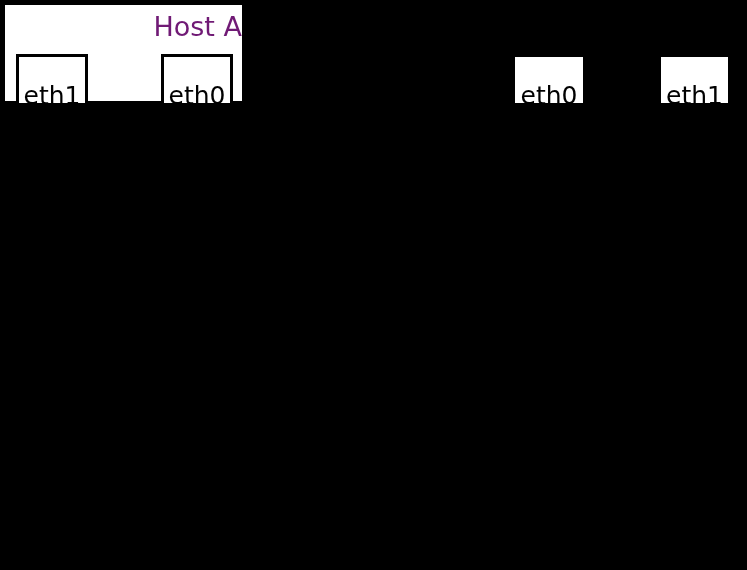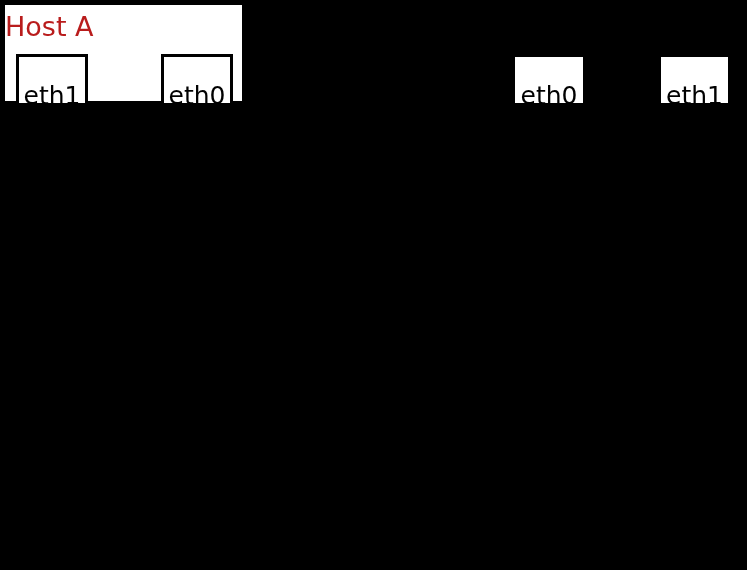--- a/index.html
+++ b/index.html
@@ -22,22 +22,22 @@
     background: #ffffff;
     border: 3px solid #000000;
     box-sizing: border-box;
   }
 
   .host-title {
     position: absolute;
     left: 0;
     right: 0;
     top: 6px;
-    text-align: left;
-    color: #b91c1c;
+    text-align: right;
+    color: #701a75;
     font-size: 27px;
     font-family: "DejaVu Sans", sans-serif;
     font-weight: 400;
     line-height: 32px;
     letter-spacing: 0px;
     white-space: nowrap;
   }
 
   
   .iface-box {

